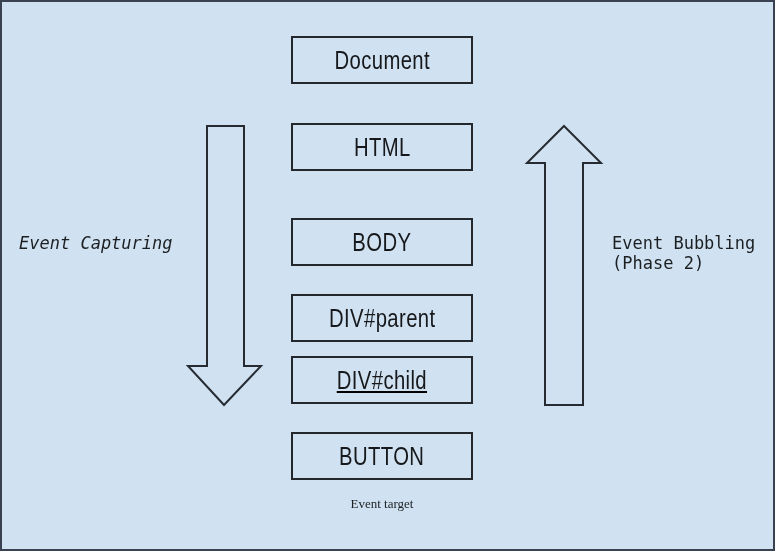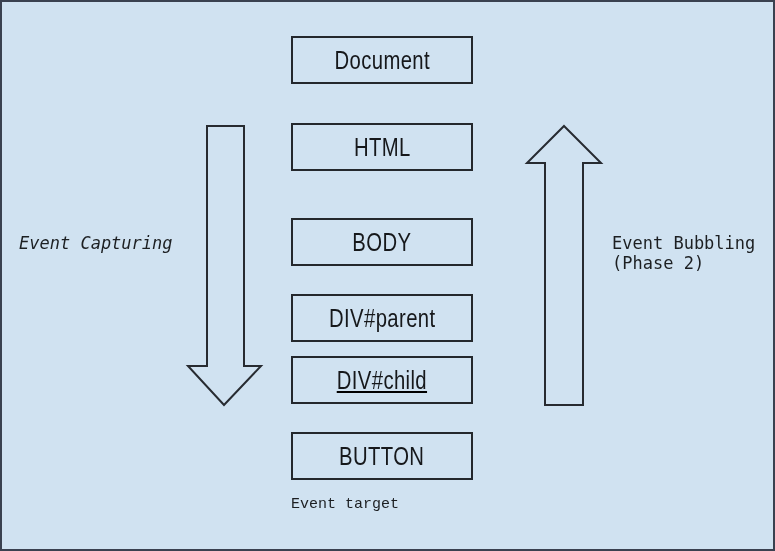--- a/index.html
+++ b/index.html
@@ -60,22 +60,23 @@
     color: #1c1f22;
     white-space: nowrap;
   }
   .side-label.left  { left: 17px;  top: 231px; font-style: italic; }
   .side-label.right { left: 610px; top: 231px; }
   .caption {
     position: absolute;
     left: 289px;
     top: 494px;
     width: 182px;
-    font-family: Liberation Mono, monospace;
-    font-size: 15px;
+    text-align: center;
+    font-family: Liberation Serif, serif;
+    font-size: 13px;
     color: #1c1f22;
   }
 </style>
 </head>
 <body>
 
 <div class="stage">
 
   <svg class="arrows" viewBox="0 0 775 551" xmlns="http://www.w3.org/2000/svg">
 

